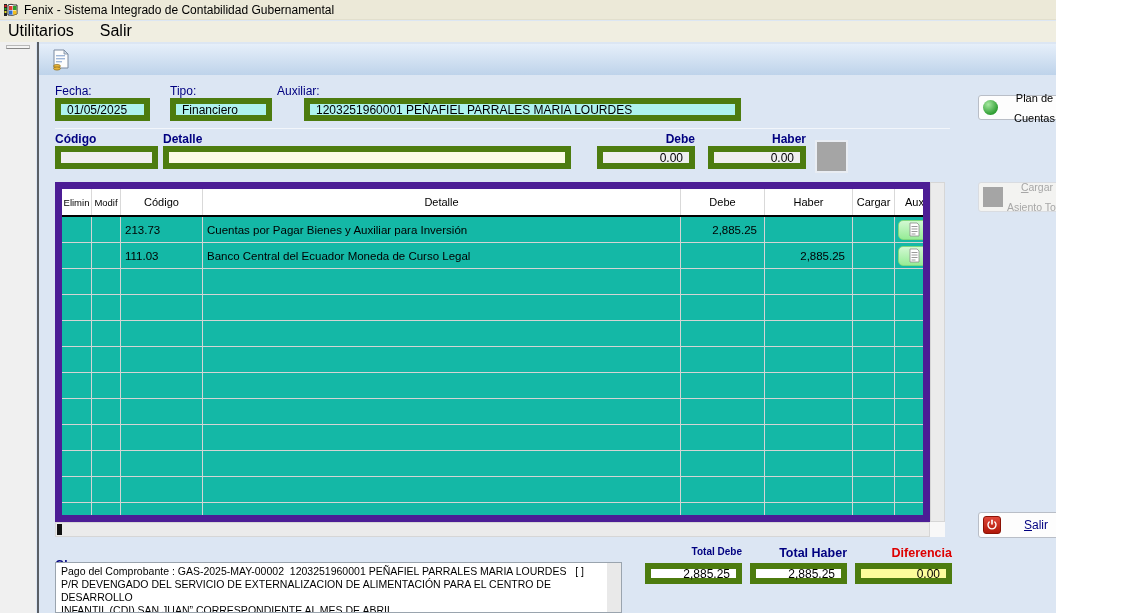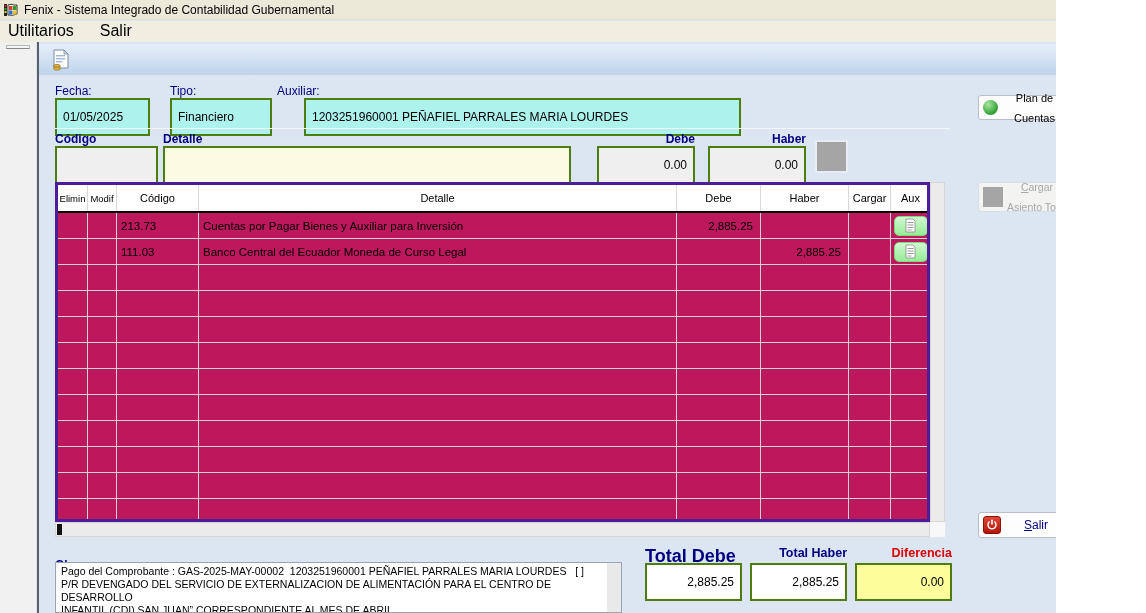--- a/index.html
+++ b/index.html
@@ -26,37 +26,37 @@
   .main { position:absolute; left:37px; top:42px; width:1109px; height:571px;
           background:#dce6f3; border-left:2px solid #5a5f66; }
   .toolbar { position:absolute; left:0; top:2px; width:1107px; height:31px;
              background:linear-gradient(#e6effa,#bed3ea); }
   .toolbar-icon { position:absolute; left:10px; top:4px; width:24px; height:24px; }
 
   
   .lbl { position:absolute; color:#000080; font-size:12px; }
   .lbl.b { font-weight:bold; }
   .lbl.red { color:#dd0000; font-weight:bold; }
-  .field { position:absolute; border:2px solid #4d7c0f; background:#fff; font-size:12px;
-           padding:17px 6px; display:flex; align-items:center; height:23px; }
+  .field { position:absolute; border:6px solid #4d7c0f; background:#fff; font-size:12px;
+           padding:4px 6px; display:flex; align-items:center; height:23px; }
   .field.cyan { background:#aef2ee; }
   .field.gray { background:#efefef; }
   .field.yellowish { background:#fbfbe4; }
   .field.right { justify-content:flex-end; }
   .field.totalw { background:#ffffff; height:21px; }
   .field.dif { background:#fdfd9b; height:21px; }
 
   .sep-line { position:absolute; height:1px; background:#aab6c6; border-bottom:1px solid #f2f6fb; }
 
   .big-gray-btn { position:absolute; left:815px; top:140px; width:33px; height:33px;
                   background:#a5a5a5; border:2px solid #e9edf3; }
 
   
   .grid-table { position:absolute; left:55px; top:182px; width:875px; height:340px;
-                background:#be185d; border:3px solid #4c1d95; overflow:hidden; }
+                background:#14b8a6; border:7px solid #4c1d95; overflow:hidden; }
   .grid-row { display:grid; grid-template-columns:30px 29px 82px 478px 84px 88px 42px 40px; }
   .grid-header { height:28px; border-bottom:2px solid #000; }
   .grid-header .hcell { display:flex; align-items:center; justify-content:center;
                         font-size:11px; border-right:1px solid #d9d9d9; background:#fff; }
   .grid-header .hcell.small { font-size:9.5px; }
   .grid-body-row { height:26px; border-bottom:1px solid #d4d4d4; }
   .cell { border-right:1px solid #d4d4d4; display:flex; align-items:center;
           font-size:11.5px; padding:0 4px; overflow:hidden; white-space:nowrap; }
   .cell.num { justify-content:flex-end; padding-right:7px; }
   .cell.center { justify-content:center; padding:0; }
@@ -337,21 +337,21 @@
     </span>
     <span class="txt mnemonic salir-txt">Salir</span>
   </div>
 
   <div class="lbl b" style="left:55px; top:546px;margin-top:12px;">Glosa:</div>
   <div class="glosa-box">Pago del Comprobante : GAS-2025-MAY-00002  1203251960001 PEÑAFIEL PARRALES MARIA LOURDES   [ ]
 P/R DEVENGADO DEL SERVICIO DE EXTERNALIZACION DE ALIMENTACIÓN PARA EL CENTRO DE DESARROLLO
 INFANTIL (CDI) SAN JUAN” CORRESPONDIENTE AL MES DE ABRIL .</div>
   <div class="glosa-scroll"></div>
 
-  <div class="lbl b" style="left:645px; top:546px; width:97px; text-align:left; font-size:18px;">Total Debe</div>
+  <div class="lbl b" style="left:645px; top:546px; width:97px; text-align:right; font-size:10px;">Total Debe</div>
   <div class="lbl b" style="left:750px; top:546px; width:97px; text-align:right; font-size:12.5px;">Total Haber</div>
   <div class="lbl red" style="left:855px; top:546px; width:97px; text-align:right; font-size:12.5px;">Diferencia</div>
 
   <div class="field totalw right" style="left:645px; top:563px; width:97px;">2,885.25</div>
   <div class="field totalw right" style="left:750px; top:563px; width:97px;">2,885.25</div>
   <div class="field dif right" style="left:855px; top:563px; width:97px;">0.00</div>
 
 </div>
 
 </body></html>

